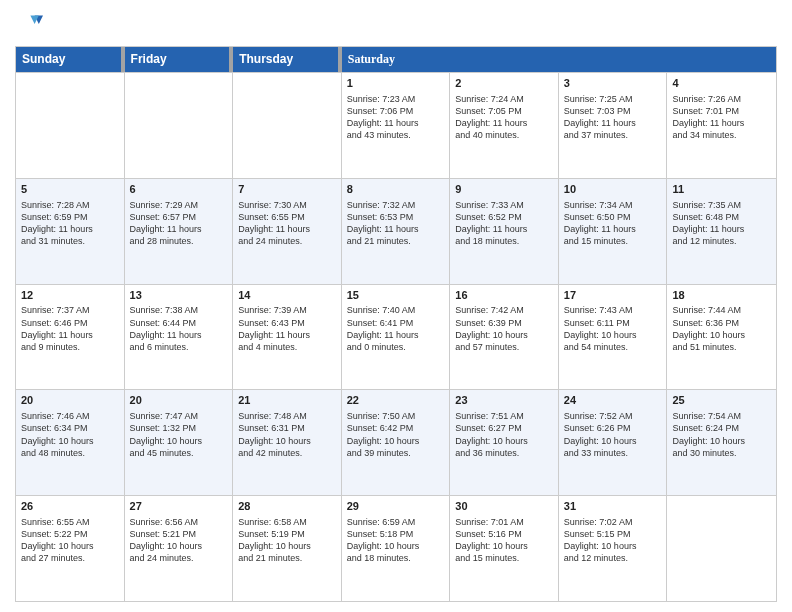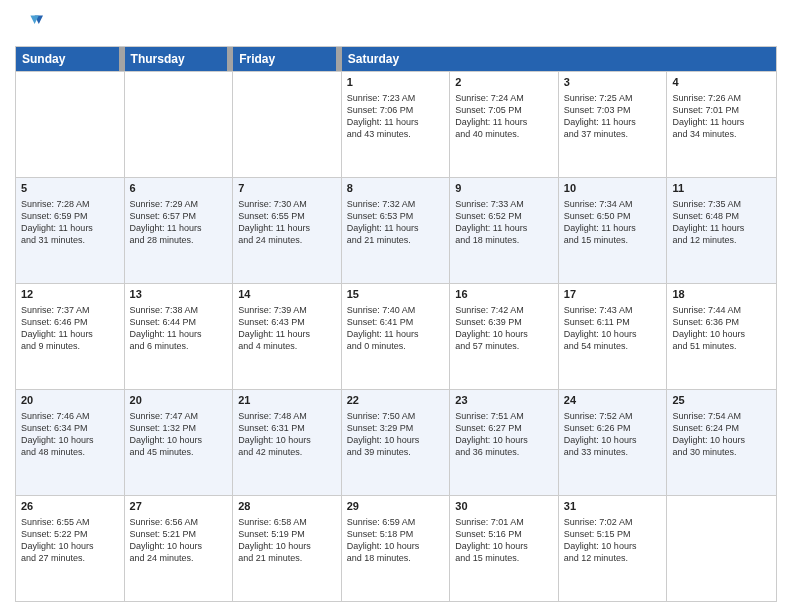--- a/index.html
+++ b/index.html
@@ -61,23 +61,23 @@
     .cal-header-row {
       display: grid;
       grid-template-columns: repeat(7, 1fr);
       background: #2563b0;
     }
     .cal-header-cell {
       color: #fff;
       font-size: 12px;
       font-weight: bold;
       padding: 5px 6px;
-      border-right: 6px solid #a3a3a3;
-    }
-    .cal-header-cell:last-child { border-right: none; }
+      border-right: 4px solid #a3a3a3;
+    }
+    .cal-header-cell:last-child { border-right: none; font-family: Liberation Serif, serif; }
     .cal-body {
       flex: 1;
       display: flex;
       flex-direction: column;
     }
     .cal-row {
       display: grid;
       grid-template-columns: repeat(7, 1fr);
       flex: 1;
       border-top: 1px solid #ccc;
@@ -122,22 +122,22 @@
     </div>
     <div class="title-block">
       <div class="month-title"></div>
       <div class="location"></div>
     </div>
   </div>
 
   <div class="calendar">
     <div class="cal-header-row">
     <div class="cal-header-cell">Sunday</div>
+        <div class="cal-header-cell">Friday</div>
         <div class="cal-header-cell">Thursday</div>
-        <div class="cal-header-cell">Friday</div>
         <div class="cal-header-cell">Saturday</div>
       </div>
     <div class="cal-body">
     <div class="cal-row">
           <div class="cal-cell"></div>
           <div class="cal-cell"></div>
           <div class="cal-cell"></div>
           <div class="cal-cell">
             <div class="day-num">1</div>
             <div class="cell-text">Sunrise: 7:23 AM</div>
@@ -287,21 +287,21 @@
           <div class="cal-cell alt-row">
             <div class="day-num">21</div>
             <div class="cell-text">Sunrise: 7:48 AM</div>
             <div class="cell-text">Sunset: 6:31 PM</div>
             <div class="cell-text">Daylight: 10 hours</div>
             <div class="cell-text">and 42 minutes.</div>
           </div>
           <div class="cal-cell alt-row">
             <div class="day-num">22</div>
             <div class="cell-text">Sunrise: 7:50 AM</div>
-            <div class="cell-text">Sunset: 3:29 PM</div>
+            <div class="cell-text">Sunset: 6:42 PM</div>
             <div class="cell-text">Daylight: 10 hours</div>
             <div class="cell-text">and 39 minutes.</div>
           </div>
           <div class="cal-cell alt-row">
             <div class="day-num">23</div>
             <div class="cell-text">Sunrise: 7:51 AM</div>
             <div class="cell-text">Sunset: 6:27 PM</div>
             <div class="cell-text">Daylight: 10 hours</div>
             <div class="cell-text">and 36 minutes.</div>
           </div>

